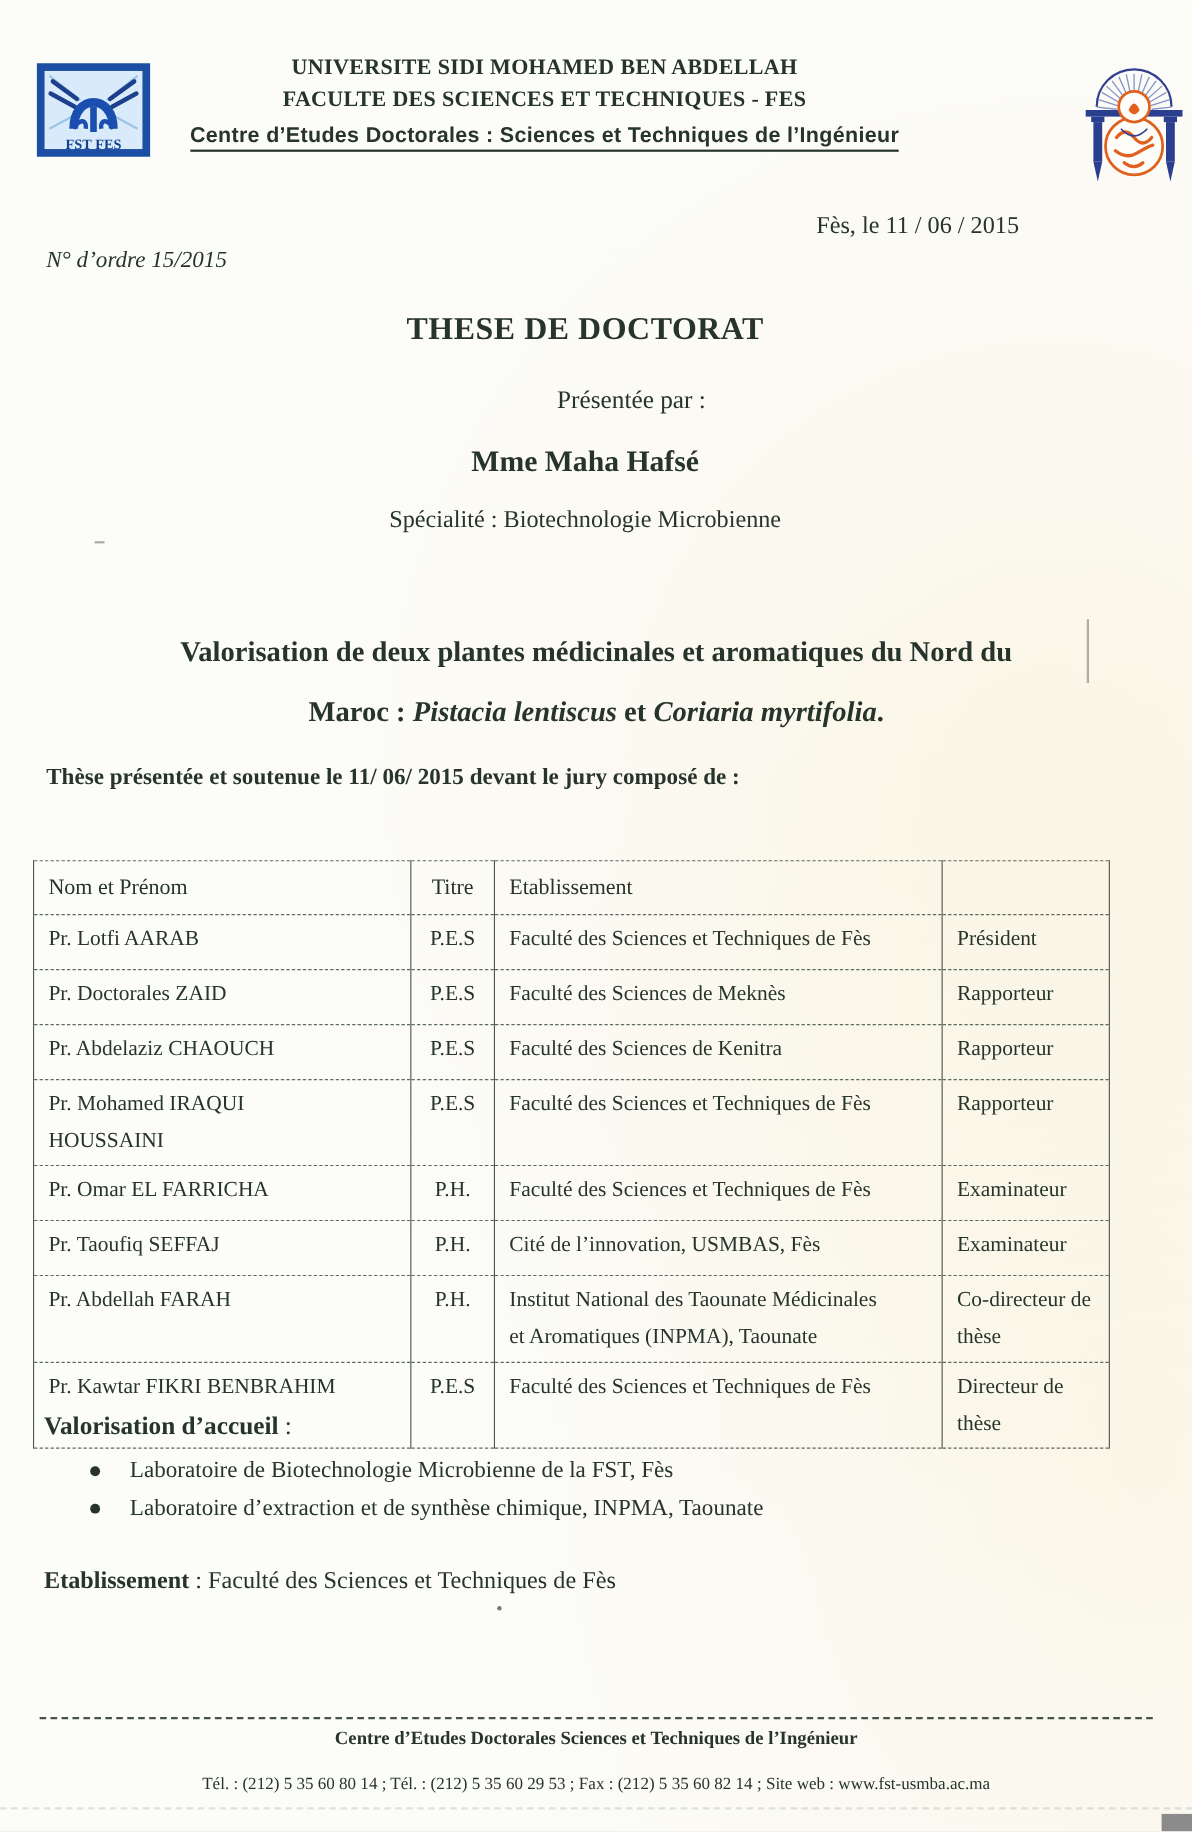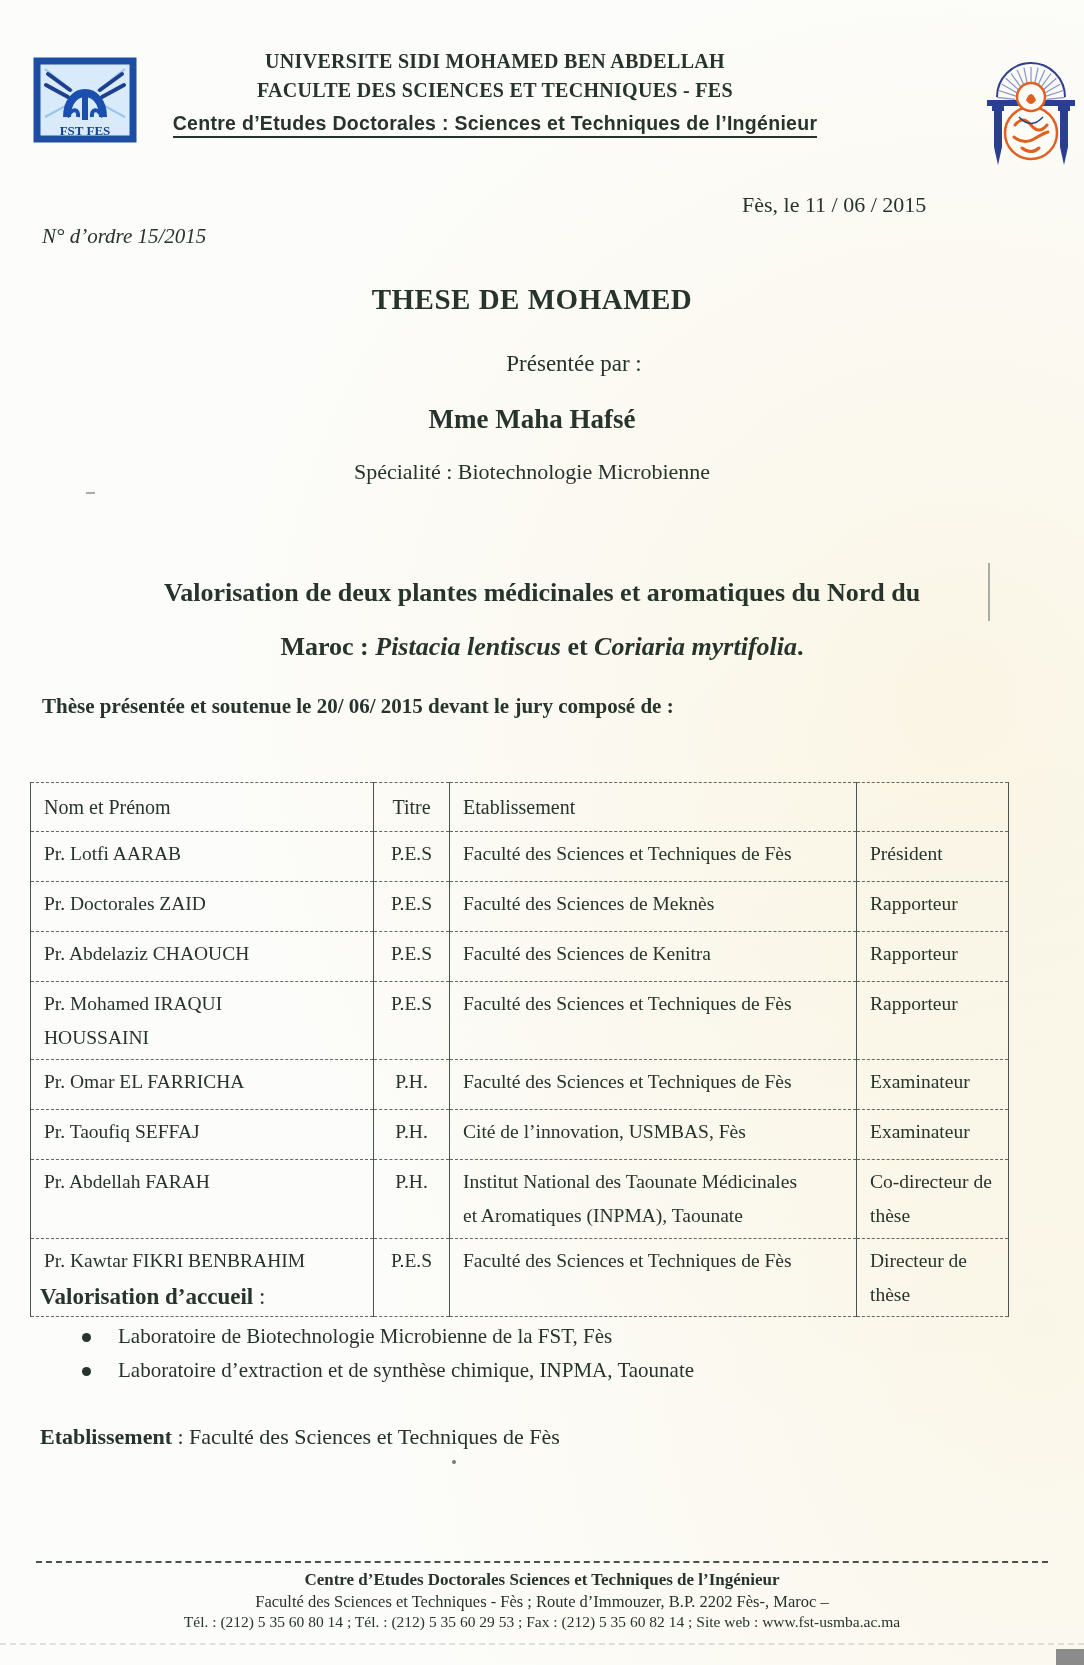--- a/index.html
+++ b/index.html
@@ -123,29 +123,29 @@
     <path d="M34,62 q12,13 24,0" fill="none" stroke="#2a3f8f" stroke-width="1.5"></path>
   </svg>
 
   <div class="abs hdr-line hdr-line1">UNIVERSITE SIDI MOHAMED BEN ABDELLAH</div>
   <div class="abs hdr-line hdr-line2">FACULTE DES SCIENCES ET TECHNIQUES - FES</div>
   <div class="abs hdr-line hdr-line3"><span>Centre d’Etudes Doctorales : Sciences et Techniques de l’Ingénieur</span></div>
 
   <div class="abs date-line">Fès, le 11 / 06 / 2015</div>
   <div class="abs order-no">N° d’ordre 15/2015</div>
 
-  <div class="abs ctr doc-type">THESE DE MOHAMED</div>
+  <div class="abs ctr doc-type">THESE DE DOCTORAT</div>
   <div class="abs ctr presented">Présentée par :</div>
   <div class="abs ctr author">Mme Maha Hafsé</div>
   <div class="abs ctr specialty">Spécialité : Biotechnologie Microbienne</div>
 
   <div class="abs title1">Valorisation de deux plantes médicinales et aromatiques du Nord du</div>
   <div class="abs title2"><span>Maroc : </span><i>Pistacia lentiscus</i><span> et </span><i>Coriaria myrtifolia</i><span>.</span></div>
 
-  <div class="abs defense">Thèse présentée et soutenue le 20/ 06/ 2015 devant le jury composé de :</div>
+  <div class="abs defense">Thèse présentée et soutenue le 11/ 06/ 2015 devant le jury composé de :</div>
 
   <div class="abs jury">
     <table>
       <colgroup>
           <col style="width:343px">
           <col style="width:76px">
           <col style="width:407px">
           <col style="width:152px">
         </colgroup>
       <thead>
@@ -215,21 +215,20 @@
   <div class="abs labs-head"><span class="b">Valorisation d’accueil</span><span> :</span></div>
   <ul class="abs labs-list">
     <li>Laboratoire de Biotechnologie Microbienne de la FST, Fès</li>
     <li>Laboratoire d’extraction et de synthèse chimique, INPMA, Taounate</li>
   </ul>
 
   <div class="abs establishment"><span class="b">Etablissement</span><span> : Faculté des Sciences et Techniques de Fès</span></div>
 
   <div class="abs footer-rule"></div>
   <div class="abs f1">Centre d’Etudes Doctorales Sciences et Techniques de l’Ingénieur</div>
-  <div class="abs f2">Faculté des Sciences et Techniques - Fès ; Route d’Immouzer, B.P. 2202 Fès-, Maroc –</div>
   <div class="abs f3">Tél. : (212) 5 35 60 80 14 ; Tél. : (212) 5 35 60 29 53 ;   Fax : (212) 5 35 60 82 14 ;   Site web : www.fst-usmba.ac.ma</div>
   <div class="abs footer-rule2"></div>
 
   <div class="abs stray-line"></div>
   <div class="abs stray-dash"></div>
   <div class="abs stray-dot"></div>
   <div class="abs corner-mark"></div>
 
 </div>
 

